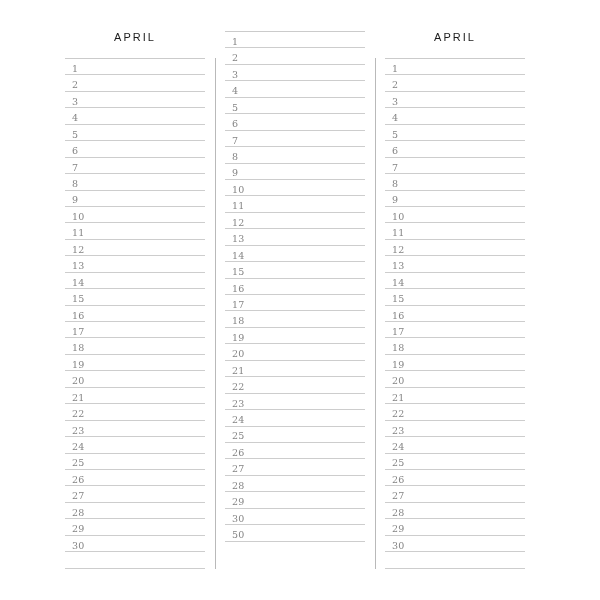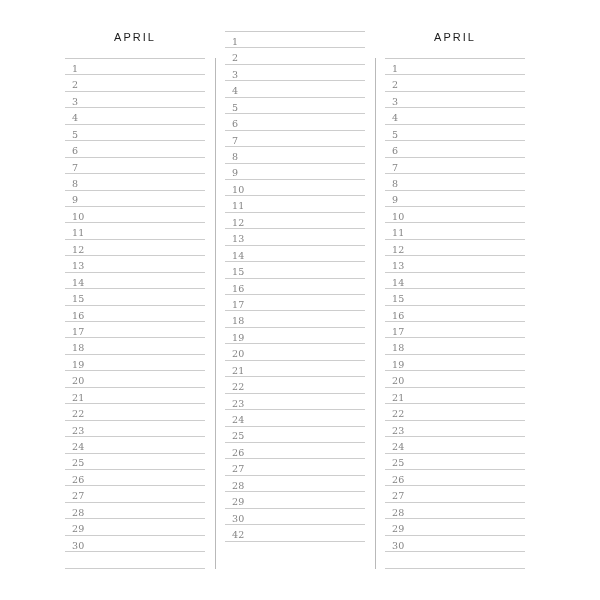--- a/index.html
+++ b/index.html
@@ -255,21 +255,21 @@
         <div class="day-row">
           <span>28</span>
         </div>
         <div class="day-row">
           <span>29</span>
         </div>
         <div class="day-row">
           <span>30</span>
         </div>
         <div class="day-row">
-          <span>42</span>
+          <span>50</span>
         </div>
       </div>
   </div>
 
   <div class="divider"></div>
 
   <div class="month-column">
     <div class="month-header">APRIL</div>
     <div class="rows">
         <div class="day-row">

